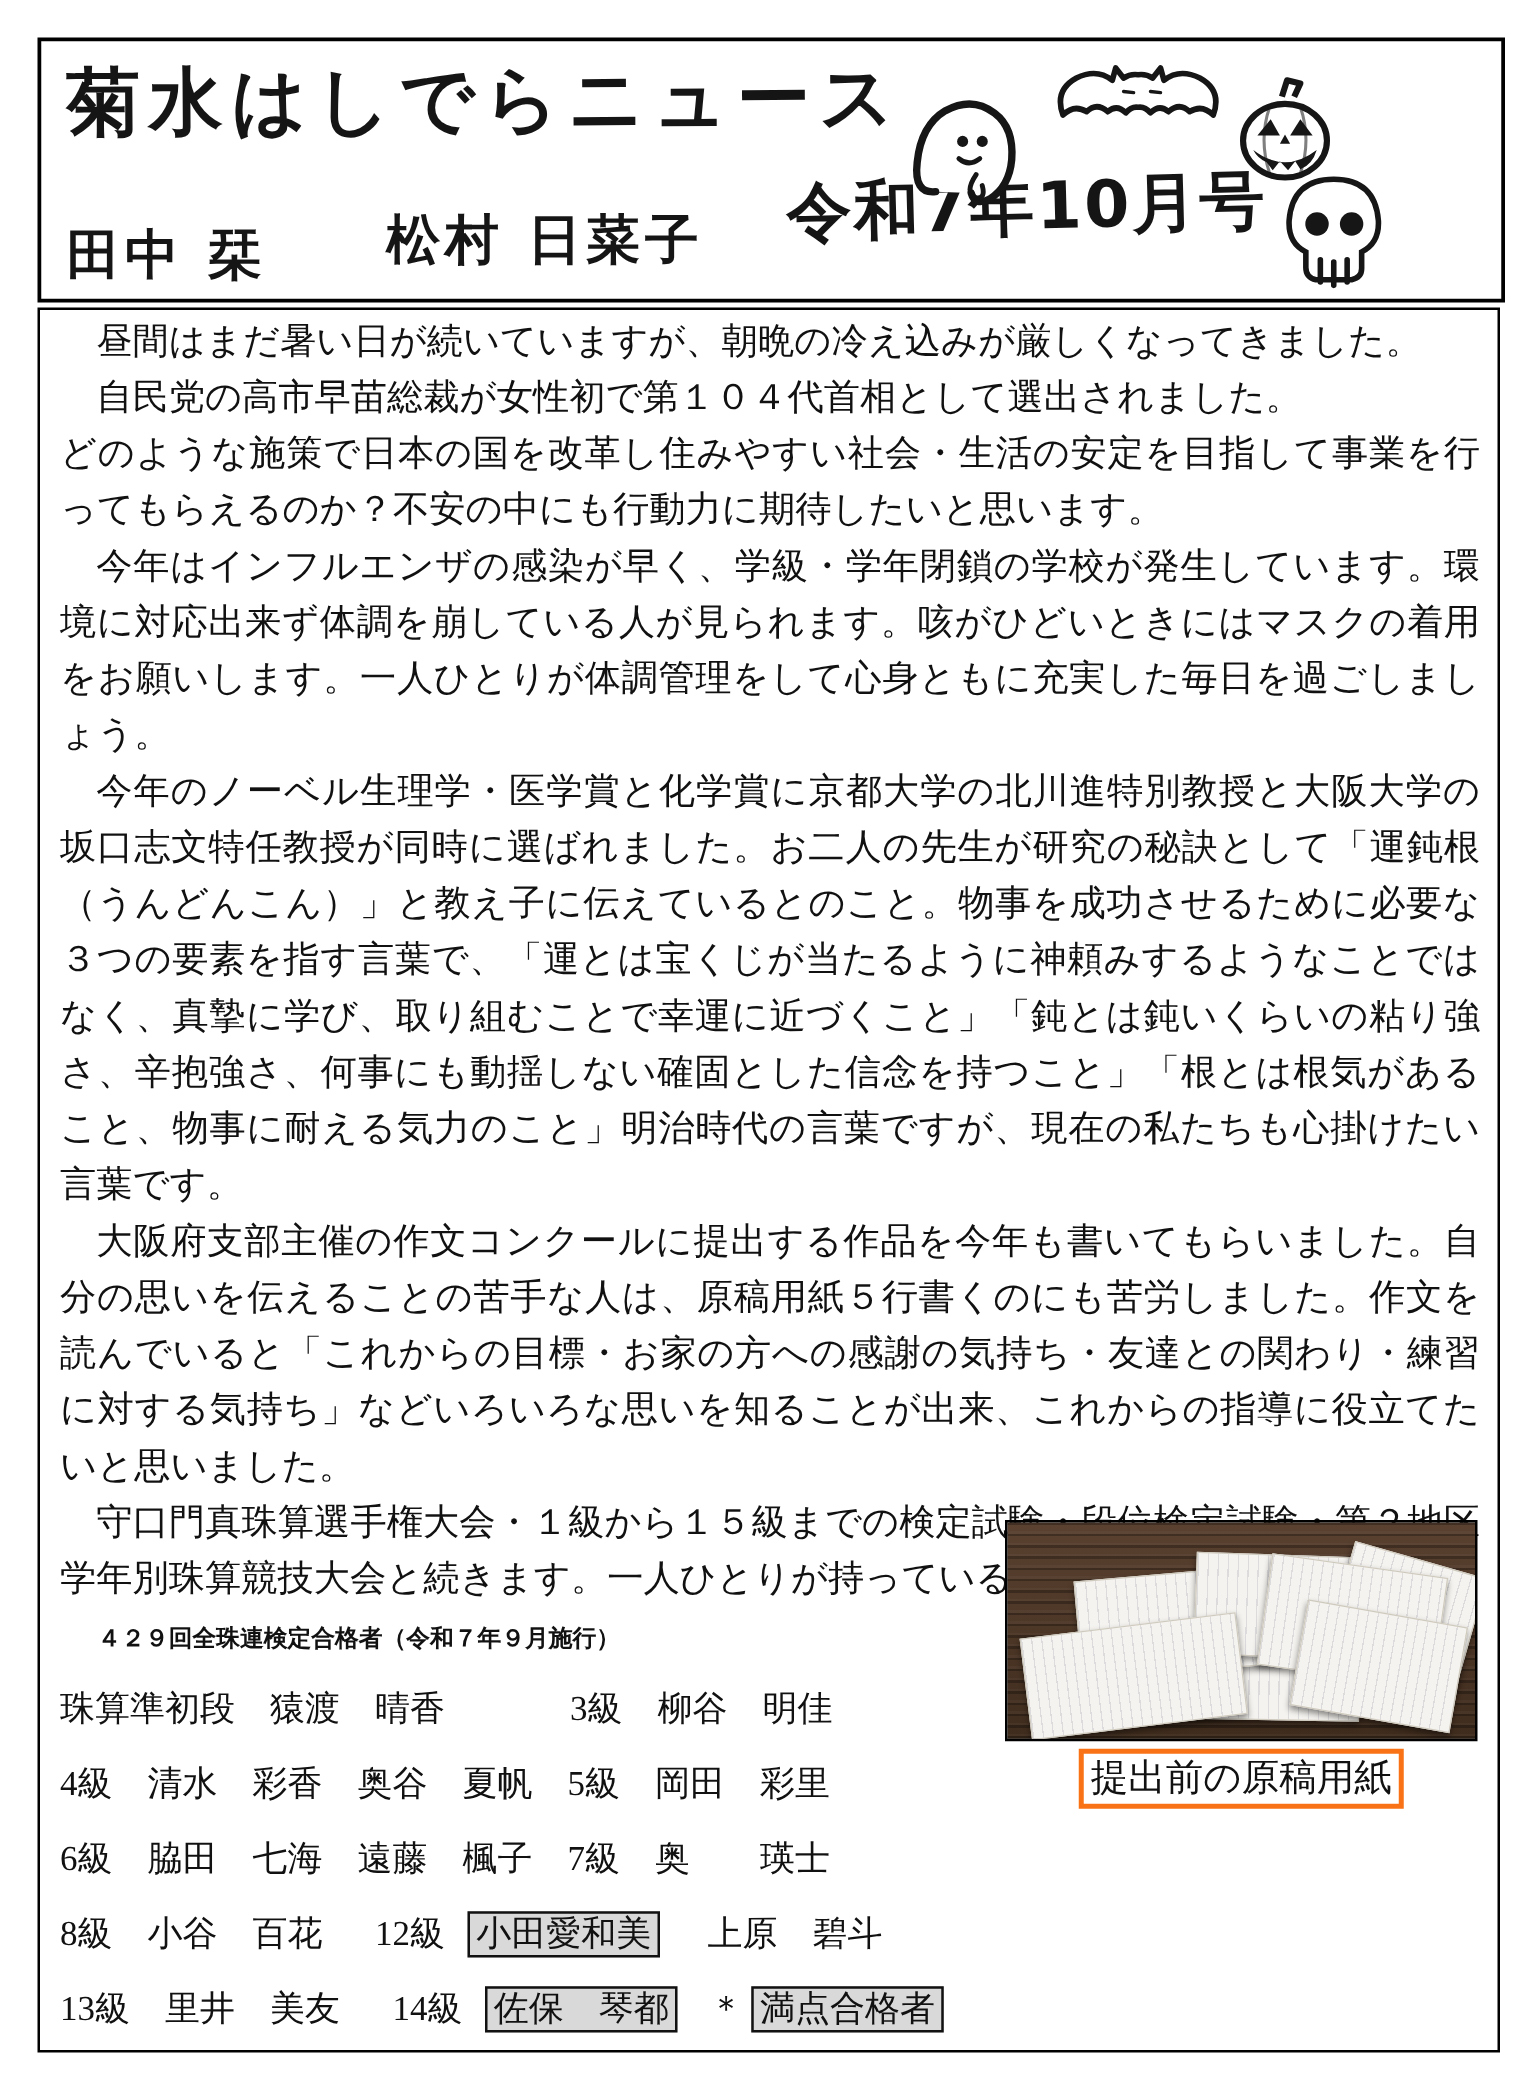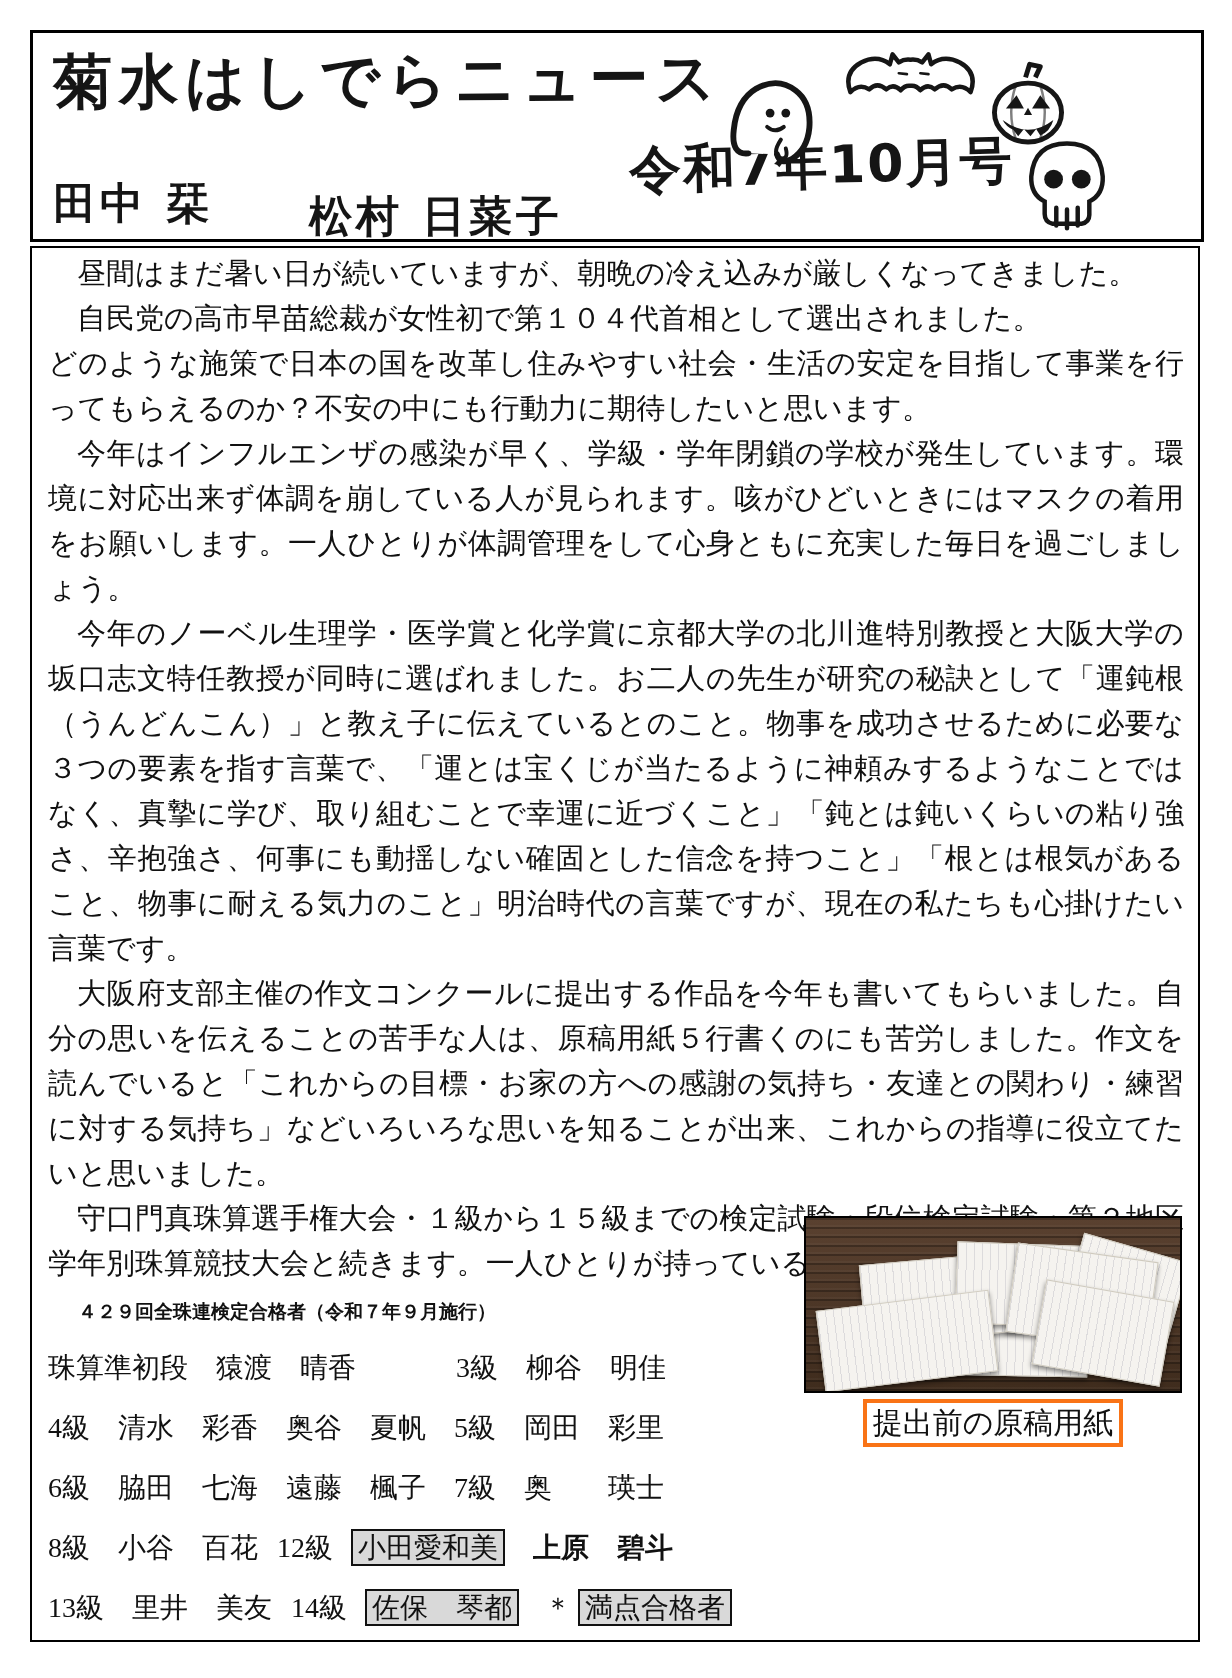--- a/index.html
+++ b/index.html
@@ -9,41 +9,41 @@
     overflow:hidden;
   }
   
   .header-box{
     position:absolute;left:30px;top:30px;width:1168px;height:206px;
     border:3px solid #000;background:#fff;
   }
   .hw{font-family:"DejaVu Sans","Liberation Sans",sans-serif;font-weight:700;color:#151515;}
   .hw-title{position:absolute;left:20px;top:8px;font-size:59px;letter-spacing:7px;transform:rotate(-.4deg);white-space:nowrap;}
   .hw-name1{position:absolute;left:20px;top:142px;font-size:43px;letter-spacing:4px;white-space:nowrap;}
-  .hw-name2{position:absolute;left:276px;top:130px;font-size:43px;letter-spacing:4px;white-space:nowrap;margin-top:25px;}
+  .hw-name2{position:absolute;left:276px;top:130px;font-size:43px;letter-spacing:4px;white-space:nowrap;}
   .hw-issue{position:absolute;left:596px;top:98px;font-size:52px;letter-spacing:2px;transform:rotate(-1.5deg);white-space:nowrap;}
   .doodle{position:absolute;}
   .d-ghost{left:688px;top:26px;}
   .d-bat{left:810px;top:16px;}
   .d-pumpkin{left:950px;top:28px;}
   .d-skull{left:988px;top:106px;}
   
   .body-box{
     position:absolute;left:30px;top:246px;width:1170px;height:1396px;
     border:2px solid #000;background:#fff;box-sizing:border-box;
     padding:3px 14px 16px 16px;overflow:hidden;
   }
   .para{margin:0;font-size:29px;line-height:45px;text-align:justify;}
   .para.indent{text-indent:1em;}
   
   .r-heading{font-size:19px;line-height:52px;font-weight:700;padding-left:30px;white-space:nowrap;}
   .r-row{font-size:28px;line-height:60px;white-space:nowrap;max-width:755px;}
   .hl{background:#d9d9d9;border:2px solid #111;padding:1px 5px;}
-  .g100{margin-left:100px;} .g42{margin-left:19px;text-align:center;} .g30{margin-left:18px;}
-  .g35{margin-left:28px;font-weight:bold;} .g25{margin-left:25px;} .g6{margin-left:6px;}
+  .g100{margin-left:100px;} .g42{margin-left:42px;text-align:center;} .g30{margin-left:18px;}
+  .g35{margin-left:38px;} .g25{margin-left:25px;} .g6{margin-left:6px;}
   
   .photo-wrap{position:absolute;left:772px;top:968px;width:378px;text-align:center;}
   .photo{
     position:relative;width:374px;height:173px;border:2px solid #000;overflow:hidden;
     background:
       repeating-linear-gradient(0deg, rgba(0,0,0,.28) 0 2px, rgba(255,255,255,.03) 2px 4px, rgba(0,0,0,0) 4px 9px),
       linear-gradient(#5a4130,#3f2c1d);
   }
   .paper{
     position:absolute;background:#f5f3ef;border:1px solid #cfcabe;

